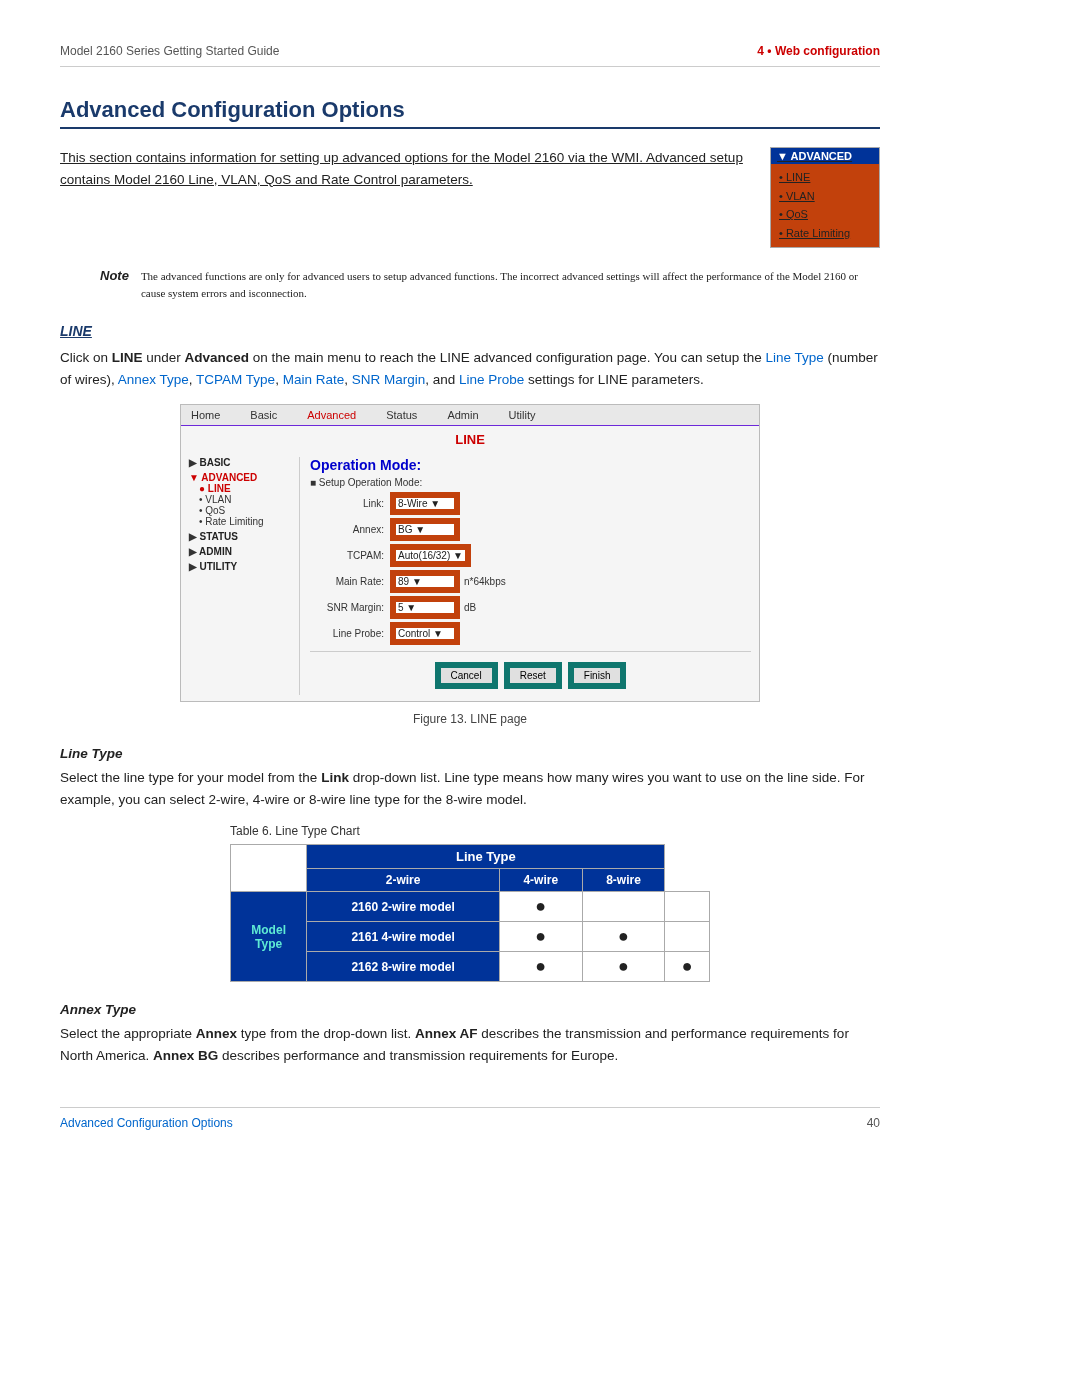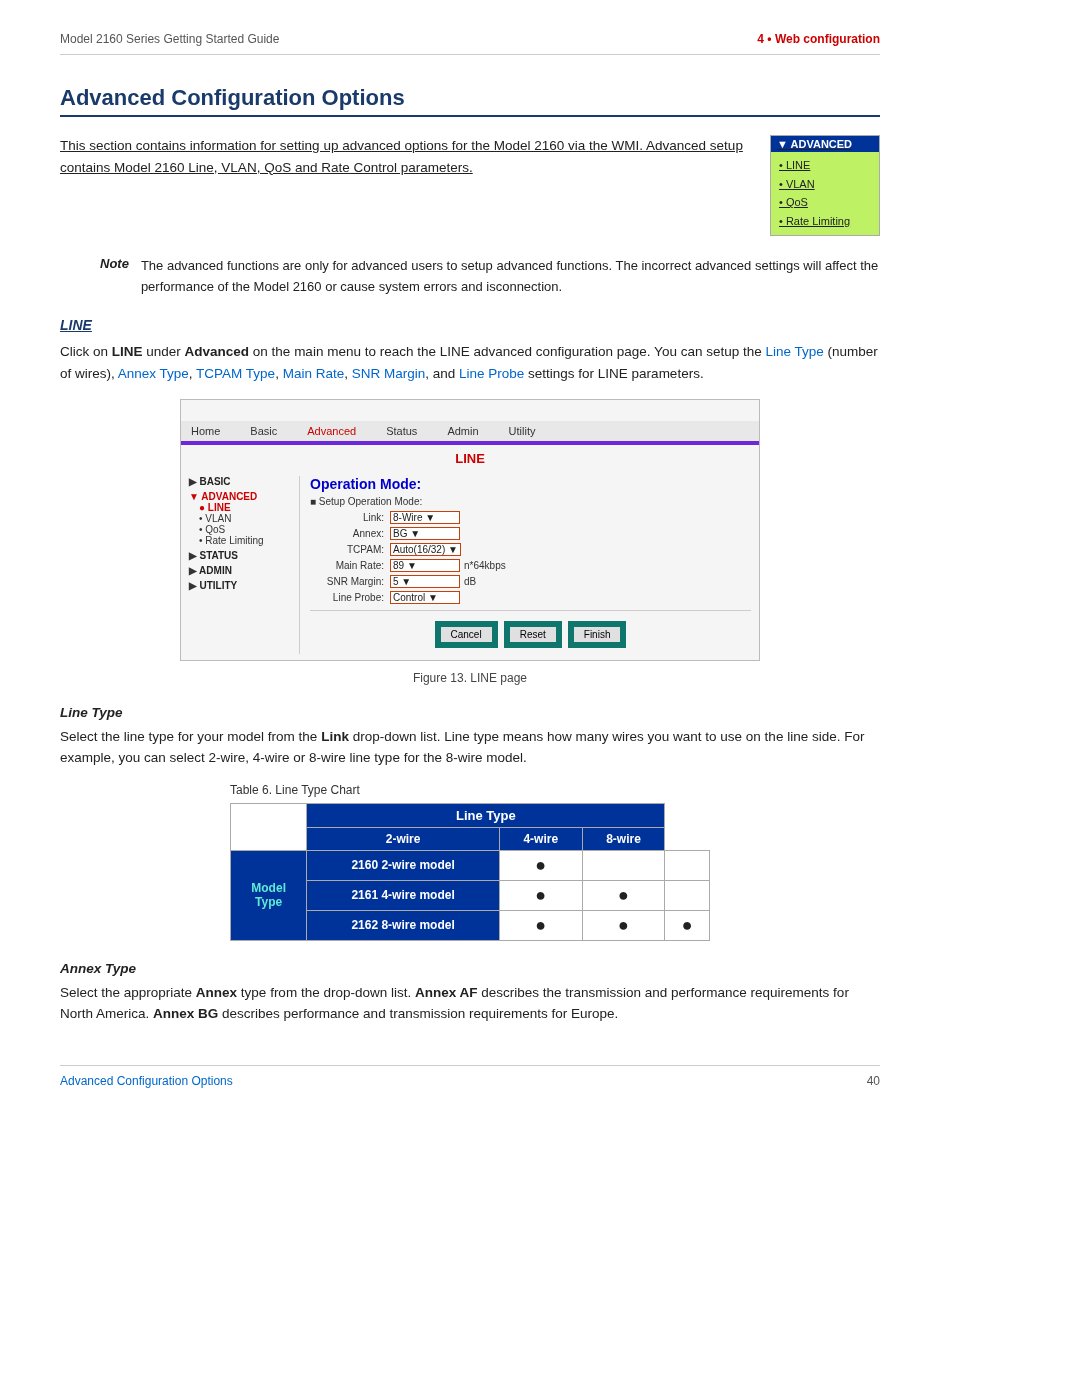--- a/index.html
+++ b/index.html
@@ -8,21 +8,21 @@
       font-size: 14px;
       background: #fff;
       color: #222;
       width: 1080px;
       min-height: 1397px;
       padding: 0;
     }
     .page-wrapper {
       width: 940px;
       min-height: 1397px;
-      padding: 32px 60px 60px 60px;
+      padding: 44px 60px 60px 60px;
       position: relative;
     }
     
     .page-header {
       display: flex;
       justify-content: space-between;
       align-items: center;
       border-bottom: 1px solid #ccc;
       padding-bottom: 8px;
       margin-bottom: 30px;
@@ -75,42 +75,42 @@
     }
     .nav-box-header {
       background: #003399;
       color: #fff;
       padding: 2px 6px;
       font-weight: bold;
       font-size: 11px;
     }
     .nav-box-body {
       padding: 4px 8px;
-      background: #bef264;
+      background: #c2410c;
       line-height: 1.7;
     }
 
     
     .note-area {
       display: flex;
       margin: 10px 0 20px 40px;
       gap: 12px;
     }
     .note-label {
       font-family: Arial, sans-serif;
       font-size: 13px;
       font-weight: bold;
       font-style: italic;
       color: #222;
       white-space: nowrap;
       margin-top: 0;
     }
     .note-text {
-      font-size: 13px;
-      font-family: Liberation Sans, sans-serif;
+      font-size: 11px;
+      font-family: Liberation Serif, serif;
       line-height: 1.6;
     }
 
     
     .subsection-heading {
       font-size: 14px;
       font-weight: bold;
       font-style: italic;
       color: #1a3a6b;
       margin-bottom: 8px;
@@ -133,26 +133,25 @@
     .screenshot-box {
       border: 1px solid #bbb;
       width: 580px;
       margin: 0 auto 10px auto;
       background: #f5f5f5;
       font-family: Arial, sans-serif;
       font-size: 11px;
     }
     .ss-menu-bar {
       background: #e8e8e8;
-      border-bottom: 4px solid #6d28d9;
+      border-bottom: 1px solid #6d28d9;
       display: flex;
       padding: 4px 10px;
       gap: 30px;
       font-size: 11px;
-      margin-top: 21px;
     }
     .ss-menu-item { color: #333; }
     .ss-menu-item.advanced-item { color: #cc0000; }
     .ss-title {
       text-align: center;
       color: #cc0000;
       font-weight: bold;
       font-size: 13px;
       padding: 6px 0 4px 0;
     }
@@ -206,21 +205,21 @@
       font-size: 10px;
     }
     .ss-field-label {
       width: 80px;
       text-align: right;
       padding-right: 6px;
       color: #333;
     }
     .ss-field-select {
       background: #fff;
-      border: 1px solid #c2410c;
+      border: 6px solid #c2410c;
       padding: 0 2px;
       font-size: 10px;
       display: inline-block;
       min-width: 70px;
     }
     .ss-field-unit {
       margin-left: 4px;
       color: #333;
     }
     .ss-divider {

